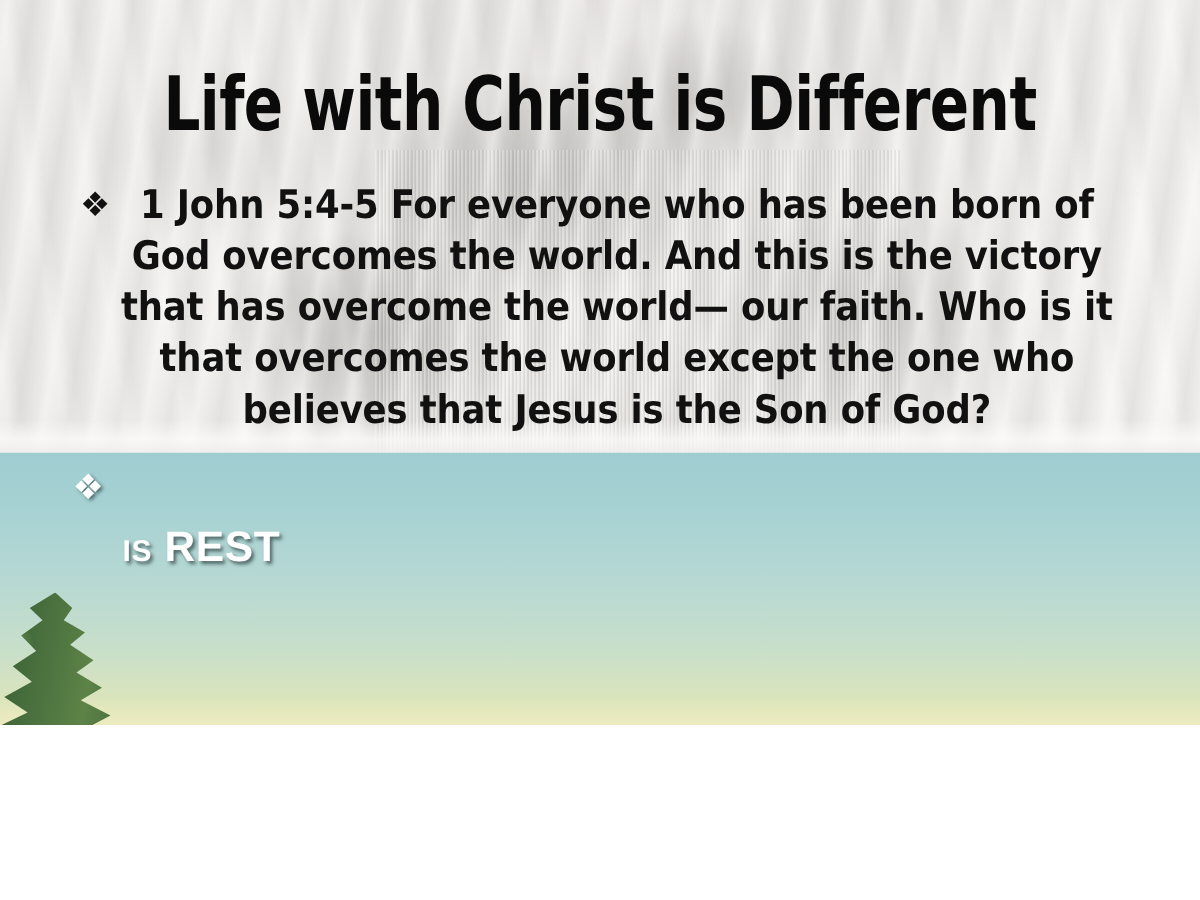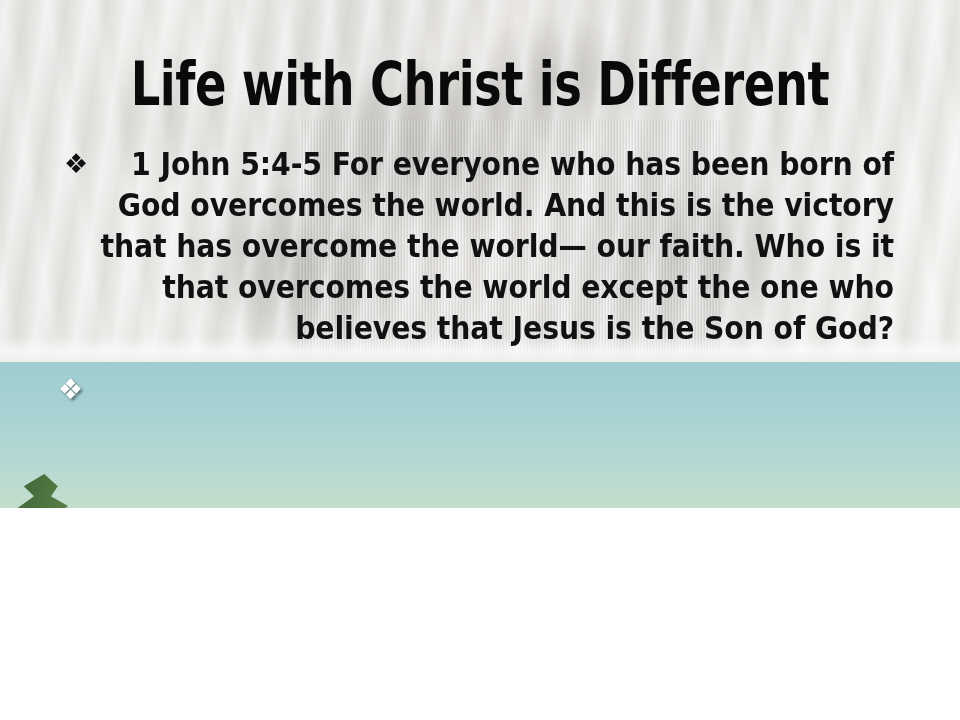--- a/index.html
+++ b/index.html
@@ -3,21 +3,21 @@
 <meta charset="utf-8">
 <style>
   html, body {
     margin: 0;
     padding: 0;
     background: #ffffff;
   }
   #slide {
     position: relative;
     width: 960px;
-    height: 508px;
+    height: 580px;
     overflow: hidden;
     font-family: "Liberation Sans", sans-serif;
     background: #c2410c;
   }
 
   
   .paper-bg {
     position: absolute;
     left: 0; top: 0;
     width: 960px; height: 364px;
@@ -103,21 +103,21 @@
     text-align: left;
   }
   .body-text {
     flex: 1 1 auto;
     color: #111111;
     font-family: "DejaVu Sans Condensed", "Liberation Sans Narrow", "Liberation Sans", sans-serif;
     font-weight: bold;
     font-size: 31.5px;
     line-height: 41px;
     letter-spacing: -0.1px;
-    text-align: right;
+    text-align: center;
     padding-left: 2px;
   }
 
   
   .picture {
     position: absolute;
     left: 0; top: 362px;
     width: 960px; height: 358px;
     overflow: hidden;
   }
@@ -340,15 +340,16 @@
     <div class="bird w1" style="left:696px; top:332px;"></div>
     <div class="bird w1" style="left:660px; top:342px;"></div>
     <div class="bird w2" style="left:622px; top:336px;"></div>
 
   </div>
 
   <div class="victory-rest">
     <div class="vr-row">
       <span class="bullet-white">❖</span>
     </div>
+    <div class="vr-line2">is REST</div>
   </div>
 
 </div>
 
 </body></html>

